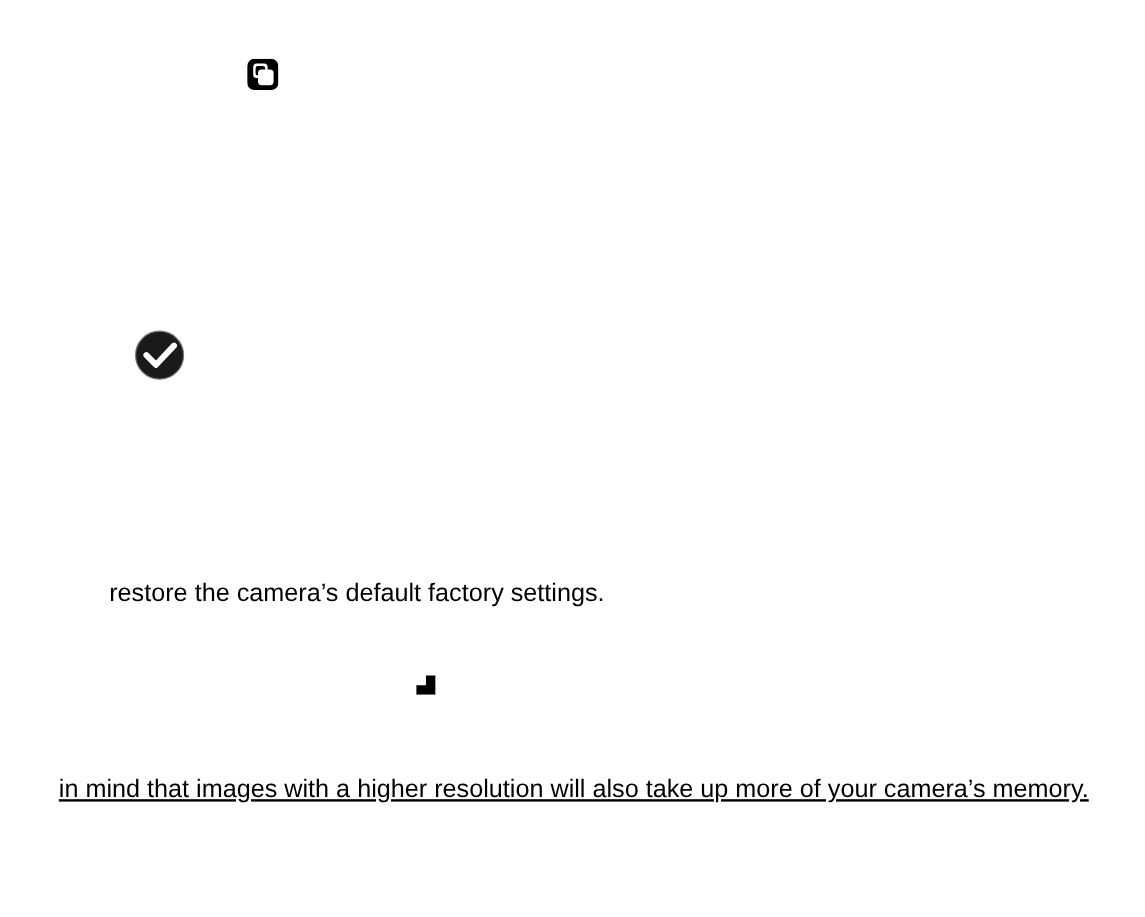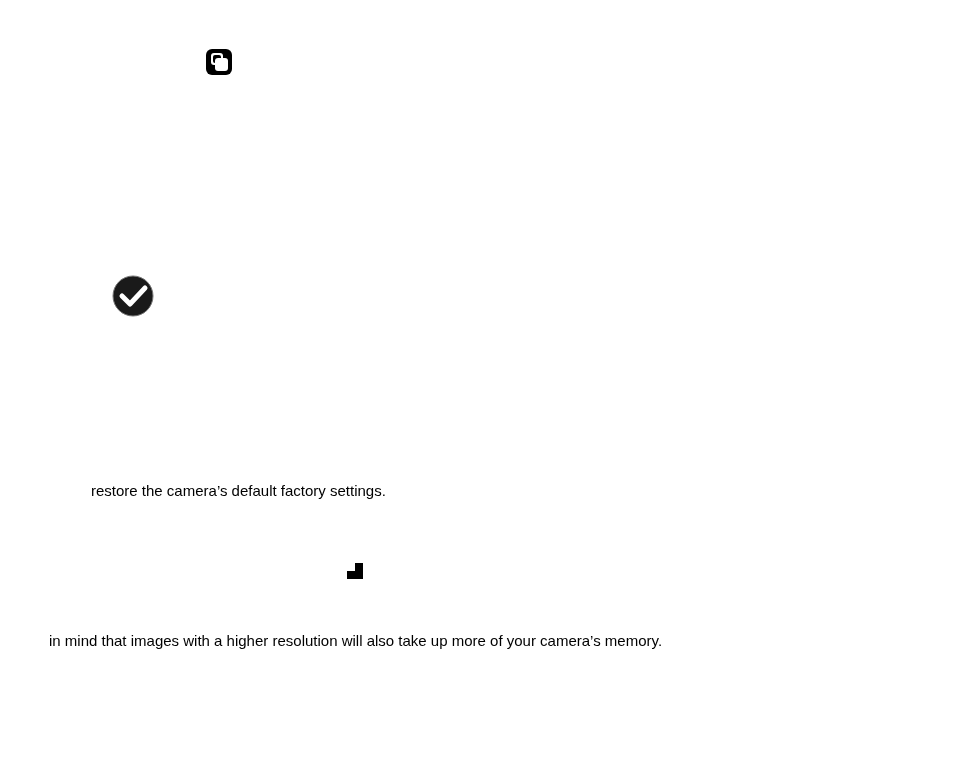--- a/index.html
+++ b/index.html
@@ -6,21 +6,21 @@
     body {
       width: 954px;
       height: 764px;
       background: #ffffff;
       position: relative;
       font-family: Arial, Helvetica, sans-serif;
       color: #000000;
     }
     .abs { position: absolute; }
     .text-line {
-      font-size: 15px;
+      font-size: 21px;
       line-height: 1.2;
       white-space: nowrap;
     }
     .icon-slot svg { display: block; }
   </style>
 </head>
 <body>
 
 <div class="abs icon-slot" style="left:206px; top:49px;">
   <svg width="26" height="26" viewBox="0 0 26 26">
@@ -42,13 +42,13 @@
 </div>
 
 <div class="abs text-line" style="left:91px; top:482px;">restore the camera’s default factory settings.</div>
 
 <div class="abs icon-slot" style="left:339px; top:555px;">
   <svg width="24" height="24" viewBox="0 0 24 24">
     <path d="M8 24 L8 16 L16 16 L16 8 L24 8 L24 24 Z" fill="#000"></path>
   </svg>
 </div>
 
-<div class="abs text-line" style="left:49px; top:632px;">in mind that images with a higher resolution will also take up more of your camera’s memory.</div>
+<div class="abs text-line" style="left:49px; top:645px;text-decoration:underline;">in mind that images with a higher resolution will also take up more of your camera’s memory.</div>
 
 </body></html>

